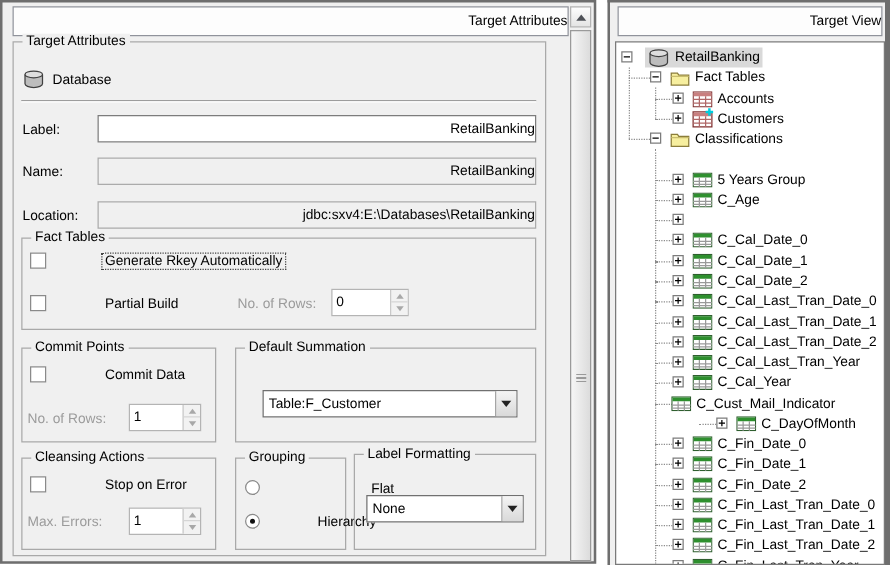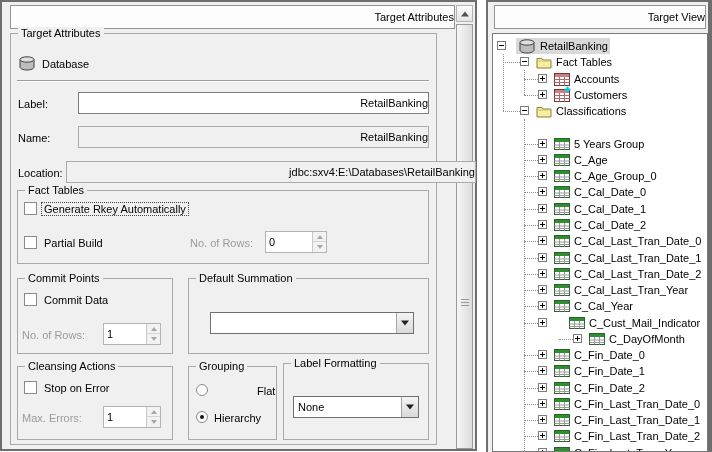--- a/index.html
+++ b/index.html
@@ -42,21 +42,21 @@
   .tri-dn { border-left:3px solid transparent; border-right:3px solid transparent; border-top:4px solid #a8a8a8; }
 
   .combo { position:absolute; height:22px; border:1px solid #707070; background:#fff; }
   .combo .cval { position:absolute; left:4px; top:0; line-height:20px; white-space:nowrap; }
   .combo .cbtn { position:absolute; right:0; top:0; width:17px; height:100%;
                  background:linear-gradient(#f4f4f4,#d9d9d9); border-left:1px solid #a5a5a5; }
   .combo .cbtn .tri { position:absolute; left:50%; top:50%; transform:translate(-50%,-50%); width:0; height:0;
                  border-left:4px solid transparent; border-right:4px solid transparent; border-top:5px solid #222; }
 
   .cb { position:absolute; width:13px; height:13px; background:#fff; border:1px solid #8a8a8a; }
-  .cblabel { position:absolute; white-space:nowrap; }
+  .cblabel { position:absolute; white-space:nowrap;margin-left:40px; }
   .focusrect { outline:1px dotted #444; padding:0 2px; }
 
   .radio { position:absolute; width:12px; height:12px; border:1px solid #8a8a8a; border-radius:50%; background:#fff; }
   .radio.selected::after { content:""; position:absolute; left:3px; top:3px; width:4px; height:4px;
                             border-radius:50%; background:#111; }
 
   .hsep { position:absolute; height:0; border-top:1px solid #9d9d9d; border-bottom:1px solid #fff; }
 
   
   .sbar { position:absolute; left:454px; top:1px; width:17px; height:446px; background:#f0f0f0; }
@@ -121,21 +121,21 @@
     <div class="tbox" style="left:76px;top:90px;width:351px;">
       <span>RetailBanking</span>
     </div>
 
     <span class="lbl" style="left:16px;top:130px;">Name:</span>
     <div class="tbox ro" style="left:76px;top:124px;width:351px;">
       <span>RetailBanking</span>
     </div>
 
     <span class="lbl" style="left:16px;top:165px;">Location:</span>
-    <div class="tbox ro" style="left:64px;top:159px;width:410px;">
+    <div class="tbox ro" style="left:76px;top:159px;width:351px;">
       <span>jdbc:sxv4:E:\Databases\RetailBanking</span>
     </div>
 
     <div class="gbox" style="left:15px;top:188px;width:412px;height:74px;">
       <span class="gtitle">Fact Tables</span>
     </div>
     <span class="cb" style="left:22px;top:200px;"></span>
     <span class="cblabel focusrect" style="left:40px;top:201px;">Generate Rkey Automatically</span>
     <span class="cb" style="left:22px;top:234px;"></span>
     <span class="cblabel" style="left:42px;top:235px;">Partial Build</span>
@@ -167,20 +167,21 @@
         <span class="sb dn">
             <span class="tri-dn"></span>
           </span>
       </span>
     </div>
 
     <div class="gbox" style="left:186px;top:276px;width:241px;height:76px;">
       <span class="gtitle">Default Summation</span>
     </div>
     <div class="combo" style="left:208px;top:310px;width:204px;">
+      <span class="cval">Table:F_Customer</span>
       <span class="cbtn">
           <span class="tri"></span>
         </span>
     </div>
 
     <div class="gbox" style="left:15px;top:364px;width:156px;height:74px;">
       <span class="gtitle">Cleansing Actions</span>
     </div>
     <span class="cb" style="left:22px;top:379px;"></span>
     <span class="cblabel" style="left:42px;top:380px;">Stop on Error</span>
@@ -336,30 +337,20 @@
             </span>
             <span class="tlabel">C_Age</span>
           </span>
         </div>
         <div class="trow" style="top: 134px;">
           <span class="hstub" style="left:31px;width:14px"></span>
           <span class="exp" style="left:45px">
             <span class="h"></span>
             <span class="v"></span>
           </span>
-          <span class="nodebox" style="left:59px">
-            <span class="ticon">
-              <svg width="16" height="12" viewBox="0 0 16 12">
-                <rect x="0.5" y="0.5" width="15" height="11" fill="#fff" stroke="#2f5f2f"></rect>
-                <rect x="1" y="1" width="14" height="3" fill="#2e8f2e"></rect>
-                <path d="M0.5 7 H15.5 M0.5 9.5 H15.5 M5.5 4 V11.5 M10.5 4 V11.5" stroke="#9a9a9a" fill="none"></path>
-              </svg>
-            </span>
-            <span class="tlabel">C_Age_Group_0</span>
-          </span>
         </div>
         <div class="trow" style="top: 150px;">
           <span class="hstub" style="left:31px;width:14px"></span>
           <span class="exp" style="left:45px">
             <span class="h"></span>
             <span class="v"></span>
           </span>
           <span class="nodebox" style="left:59px">
             <span class="ticon">
               <svg width="16" height="12" viewBox="0 0 16 12">
@@ -489,21 +480,21 @@
             </span>
             <span class="tlabel">C_Cal_Year</span>
           </span>
         </div>
         <div class="trow" style="top: 281px;">
           <span class="hstub" style="left:31px;width:14px"></span>
           <span class="exp" style="left:45px">
             <span class="h"></span>
             <span class="v"></span>
           </span>
-          <span class="nodebox" style="left:74px">
+          <span class="nodebox" style="left:42px">
             <span class="ticon">
               <svg width="16" height="12" viewBox="0 0 16 12">
                 <rect x="0.5" y="0.5" width="15" height="11" fill="#fff" stroke="#2f5f2f"></rect>
                 <rect x="1" y="1" width="14" height="3" fill="#2e8f2e"></rect>
                 <path d="M0.5 7 H15.5 M0.5 9.5 H15.5 M5.5 4 V11.5 M10.5 4 V11.5" stroke="#9a9a9a" fill="none"></path>
               </svg>
             </span>
             <span class="tlabel">C_Cust_Mail_Indicator</span>
           </span>
         </div>

